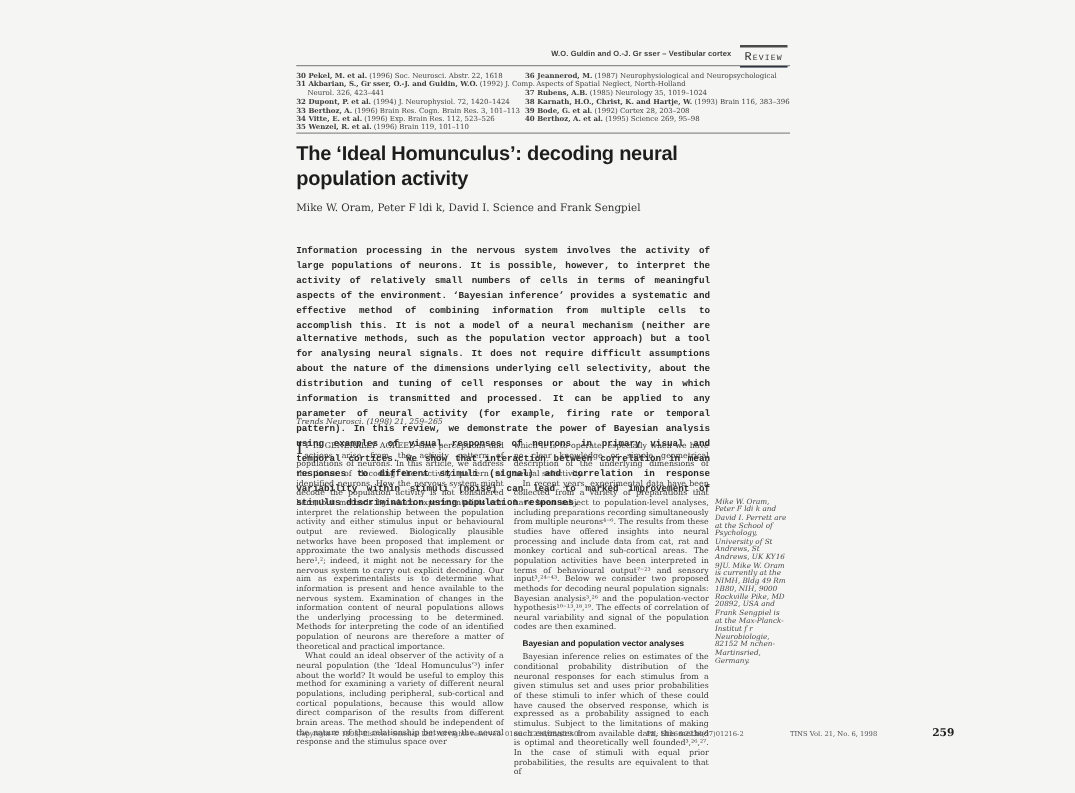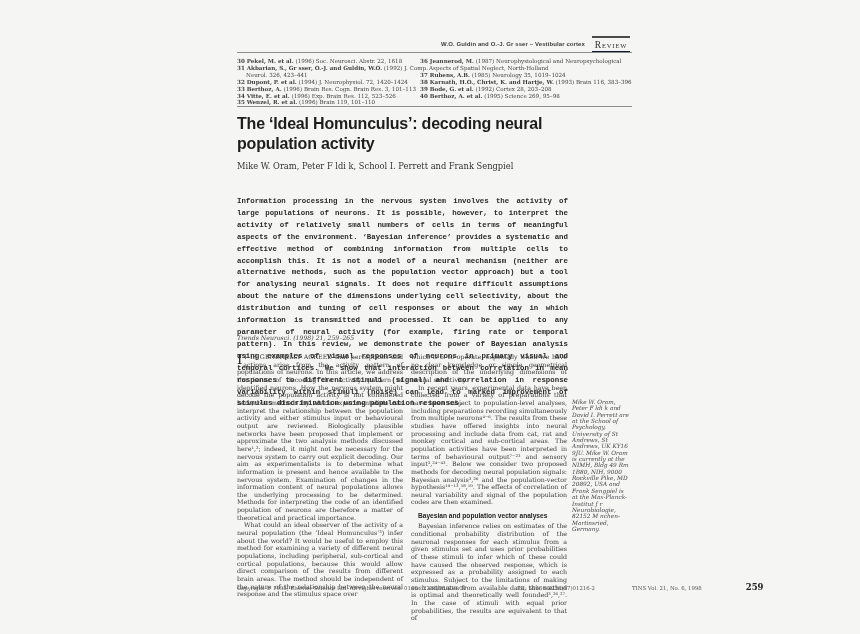--- a/index.html
+++ b/index.html
@@ -16,21 +16,21 @@
   
   .running-head{
     left:237px;top:41px;width:348px;text-align:right;
     font-family:"Liberation Sans", sans-serif;font-weight:bold;
     font-size:6px;color:#3c3c3c;letter-spacing:0.1px;
   }
   .review-box{
     left:592px;top:36px;width:38px;text-align:center;
     border-top:2px solid #4a4a4a;border-bottom:2px solid #0f172a;
     padding:1.5px 0;
-    font-family:Liberation Serif, serif;font-size:6.5px;
+    font-family:Liberation Mono, monospace;font-size:6.5px;
     letter-spacing:0.9px;color:#2f2f2f;
   }
   .review-box::first-letter{font-size:9.5px;}
 
   .rule{height:1px;background:#8d8d8b;left:237px;width:395px;}
   .rule-top{top:52px;}
   .rule-refs{top:106px;}
 
   
   .refs-col{
@@ -123,21 +123,21 @@
   <div class="abs refs-col refs-right">
     <div class="ref"><span class="rb">36 Jeannerod, M.</span> <span>(1987) Neurophysiological and Neuropsychological Aspects of Spatial Neglect, North-Holland</span></div>
     <div class="ref"><span class="rb">37 Rubens, A.B.</span> <span>(1985) Neurology 35, 1019–1024</span></div>
     <div class="ref"><span class="rb">38 Karnath, H.O., Christ, K. and Hartje, W.</span> <span>(1993) Brain 116, 383–396</span></div>
     <div class="ref"><span class="rb">39 Bode, G. et al.</span> <span>(1992) Cortex 28, 203–208</span></div>
     <div class="ref"><span class="rb">40 Berthoz, A. et al.</span> <span>(1995) Science 269, 95–98</span></div>
   </div>
   <div class="abs rule rule-refs"></div>
 
   <h1 class="abs article-title" style="margin:0;">The ‘Ideal Homunculus’: decoding neural population activity</h1>
-  <div class="abs authors-line">Mike W. Oram, Peter F ldi k, School I. Perrett and Frank Sengpiel</div>
+  <div class="abs authors-line">Mike W. Oram, Peter F ldi k, David I. Science and Frank Sengpiel</div>
 
   <div class="abs abstract">Information processing in the nervous system involves the activity of large populations of neurons. It is possible, however, to interpret the activity of relatively small numbers of cells in terms of meaningful aspects of the environment. ‘Bayesian inference’ provides a systematic and effective method of combining information from multiple cells to accomplish this. It is not a model of a neural mechanism (neither are alternative methods, such as the population vector approach) but a tool for analysing neural signals. It does not require difficult assumptions about the nature of the dimensions underlying cell selectivity, about the distribution and tuning of cell responses or about the way in which information is transmitted and processed. It can be applied to any parameter of neural activity (for example, firing rate or temporal pattern). In this review, we demonstrate the power of Bayesian analysis using examples of visual responses of neurons in primary visual and temporal cortices. We show that interaction between correlation in mean responses to different stimuli (signal) and correlation in response variability within stimuli (noise) can lead to marked improvement of stimulus discrimination using population responses.</div>
   <div class="abs citation">Trends Neurosci. (1998) 21, 259–265</div>
 
   <div class="abs body-col col-left">
     <p><span class="drop-cap">I</span><span>T IS GENERALLY AGREED that perceptions and actions arise from the activity pattern of populations of neurons. In this article, we address the issue of decoding the activity pattern of identified neurons. How the nervous system might decode the population activity is not considered here, but methods by which experimentalists can interpret the relationship between the population activity and either stimulus input or behavioural output are reviewed. Biologically plausible networks have been proposed that implement or approximate the two analysis methods discussed here¹,²; indeed, it might not be necessary for the nervous system to carry out explicit decoding. Our aim as experimentalists is to determine what information is present and hence available to the nervous system. Examination of changes in the information content of neural populations allows the underlying processing to be determined. Methods for interpreting the code of an identified population of neurons are therefore a matter of theoretical and practical importance.</span></p>
     <p>What could an ideal observer of the activity of a neural population (the ‘Ideal Homunculus’³) infer about the world? It would be useful to employ this method for examining a variety of different neural populations, including peripheral, sub-cortical and cortical populations, because this would allow direct comparison of the results from different brain areas. The method should be independent of the nature of the relationship between the neural response and the stimulus space over</p>
   </div>
 
   <div class="abs body-col col-right">

